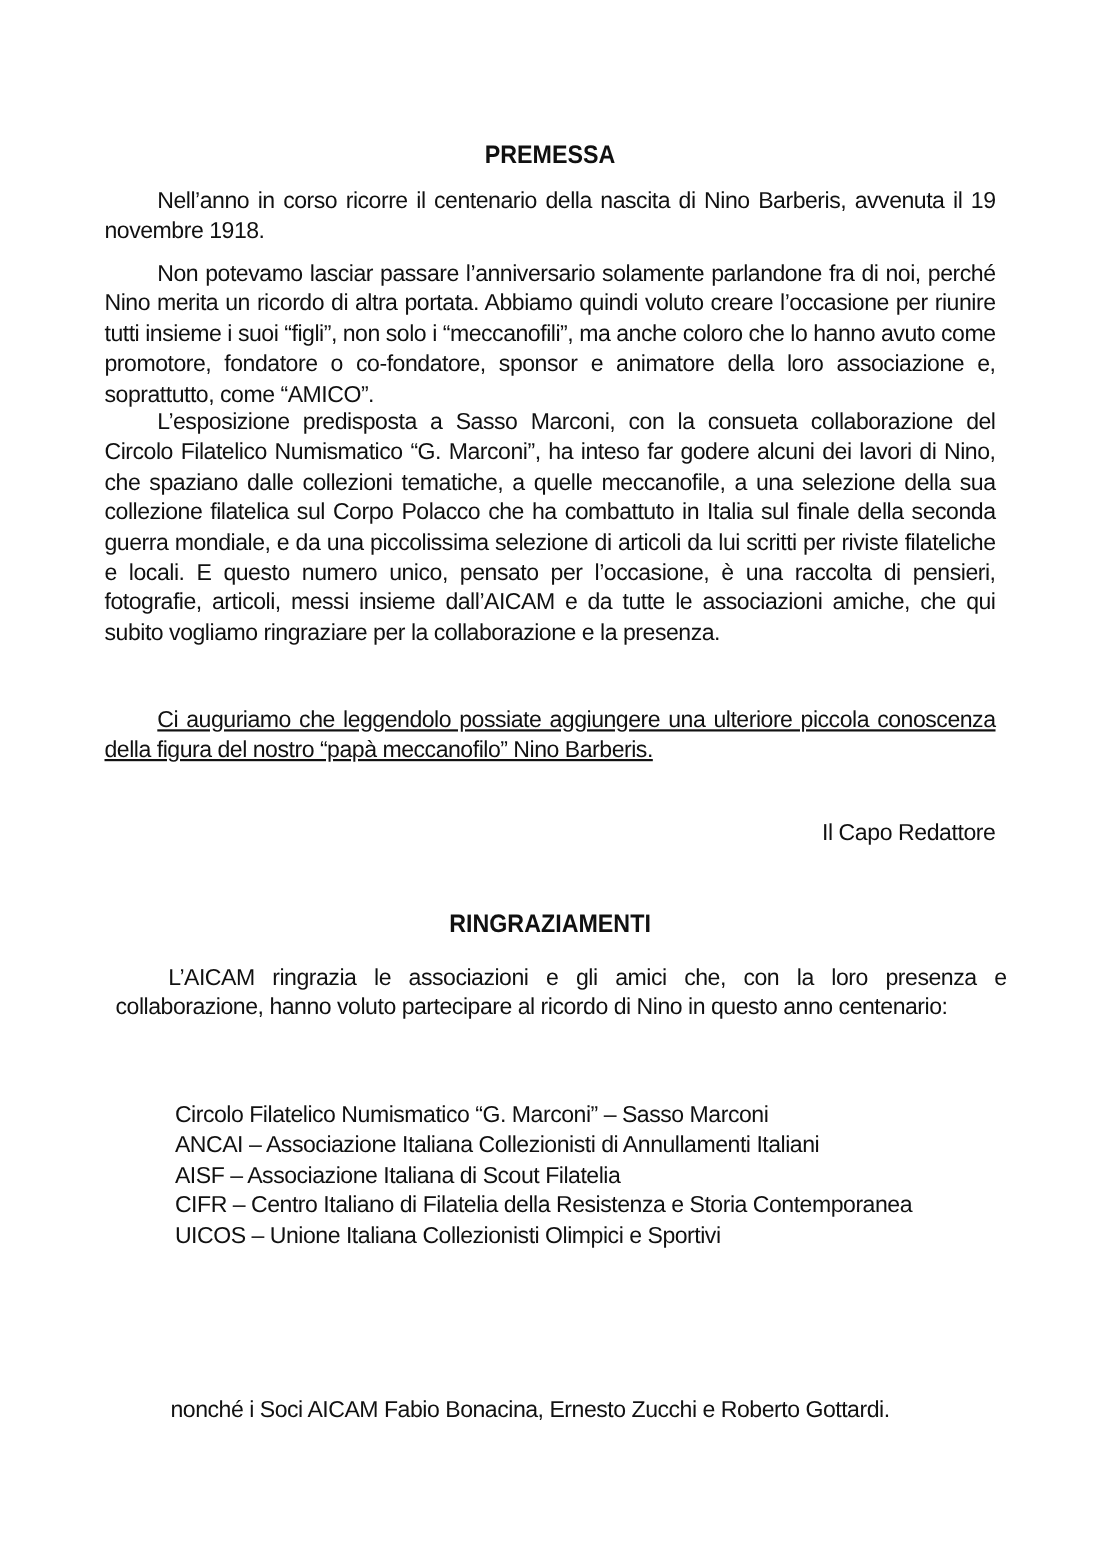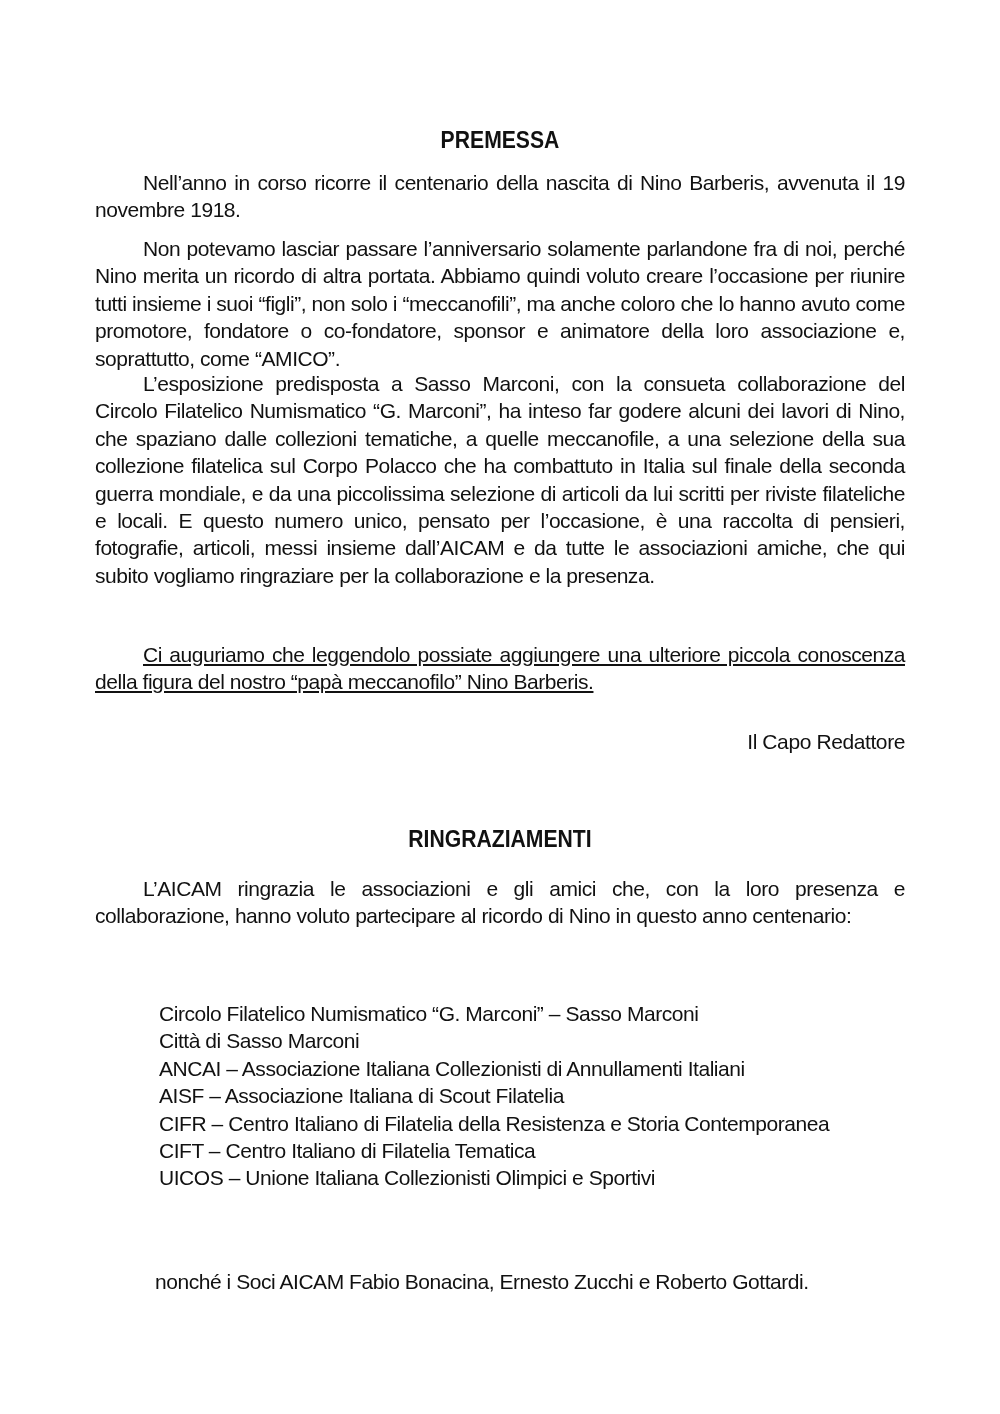--- a/index.html
+++ b/index.html
@@ -33,31 +33,29 @@
 
 <div class="page">
 
   <div class="heading" style="top:127px;">PREMESSA</div>
 
   <p class="para" style="top:169px;">Nell’anno in corso ricorre il centenario della nascita di Nino Barberis, avvenuta il 19 novembre 1918.</p>
   <p class="para" style="top:235px;">Non potevamo lasciar passare l’anniversario solamente parlandone fra di noi, perché Nino merita un ricordo di altra portata. Abbiamo quindi voluto creare l’occasione per riunire tutti insieme i suoi “figli”, non solo i “meccanofili”, ma anche coloro che lo hanno avuto come promotore, fondatore o co-fondatore, sponsor e animatore della loro associazione e, soprattutto, come “AMICO”.</p>
   <p class="para" style="top:370px;">L’esposizione predisposta a Sasso Marconi, con la consueta collaborazione del Circolo Filatelico Numismatico “G. Marconi”, ha inteso far godere alcuni dei lavori di Nino, che spaziano dalle collezioni tematiche, a quelle meccanofile, a una selezione della sua collezione filatelica sul Corpo Polacco che ha combattuto in Italia sul finale della seconda guerra mondiale, e da una piccolissima selezione di articoli da lui scritti per riviste filateliche e locali. E questo numero unico, pensato per l’occasione, è una raccolta di pensieri, fotografie, articoli, messi insieme dall’AICAM e da tutte le associazioni amiche, che qui subito vogliamo ringraziare per la collaborazione e la presenza.</p>
   <p class="para" style="top:641px;text-decoration:underline;">Ci auguriamo che leggendolo possiate aggiungere una ulteriore piccola conoscenza della figura del nostro “papà meccanofilo” Nino Barberis.</p>
 
-  <div class="sign" style="top:728px;">Il Capo Redattore</div>
+  <div class="sign" style="top:744px;">Il Capo Redattore</div>
 
   <div class="heading" style="top:826px;">RINGRAZIAMENTI</div>
 
-  <p class="para" style="top:875px;">L’AICAM ringrazia le associazioni e gli amici che, con la loro presenza e collaborazione, hanno voluto partecipare al ricordo di Nino in questo anno centenario:</p>
+  <p class="para" style="top:875px;margin-left:10px;">L’AICAM ringrazia le associazioni e gli amici che, con la loro presenza e collaborazione, hanno voluto partecipare al ricordo di Nino in questo anno centenario:</p>
 
   <ul class="list" style="top:984px;">
     <li>Circolo Filatelico Numismatico “G. Marconi” – Sasso Marconi</li>
-    <li>Città di Sasso Marconi</li>
     <li>ANCAI – Associazione Italiana Collezionisti di Annullamenti Italiani</li>
     <li>AISF – Associazione Italiana di Scout Filatelia</li>
     <li>CIFR – Centro Italiano di Filatelia della Resistenza e Storia Contemporanea</li>
-    <li>CIFT – Centro Italiano di Filatelia Tematica</li>
     <li>UICOS – Unione Italiana Collezionisti Olimpici e Sportivi</li>
   </ul>
 
   <p class="closing" style="top:1256px; margin:12px;">nonché i Soci AICAM Fabio Bonacina, Ernesto Zucchi e Roberto Gottardi.</p>
 
 </div>
 
 </body></html>

